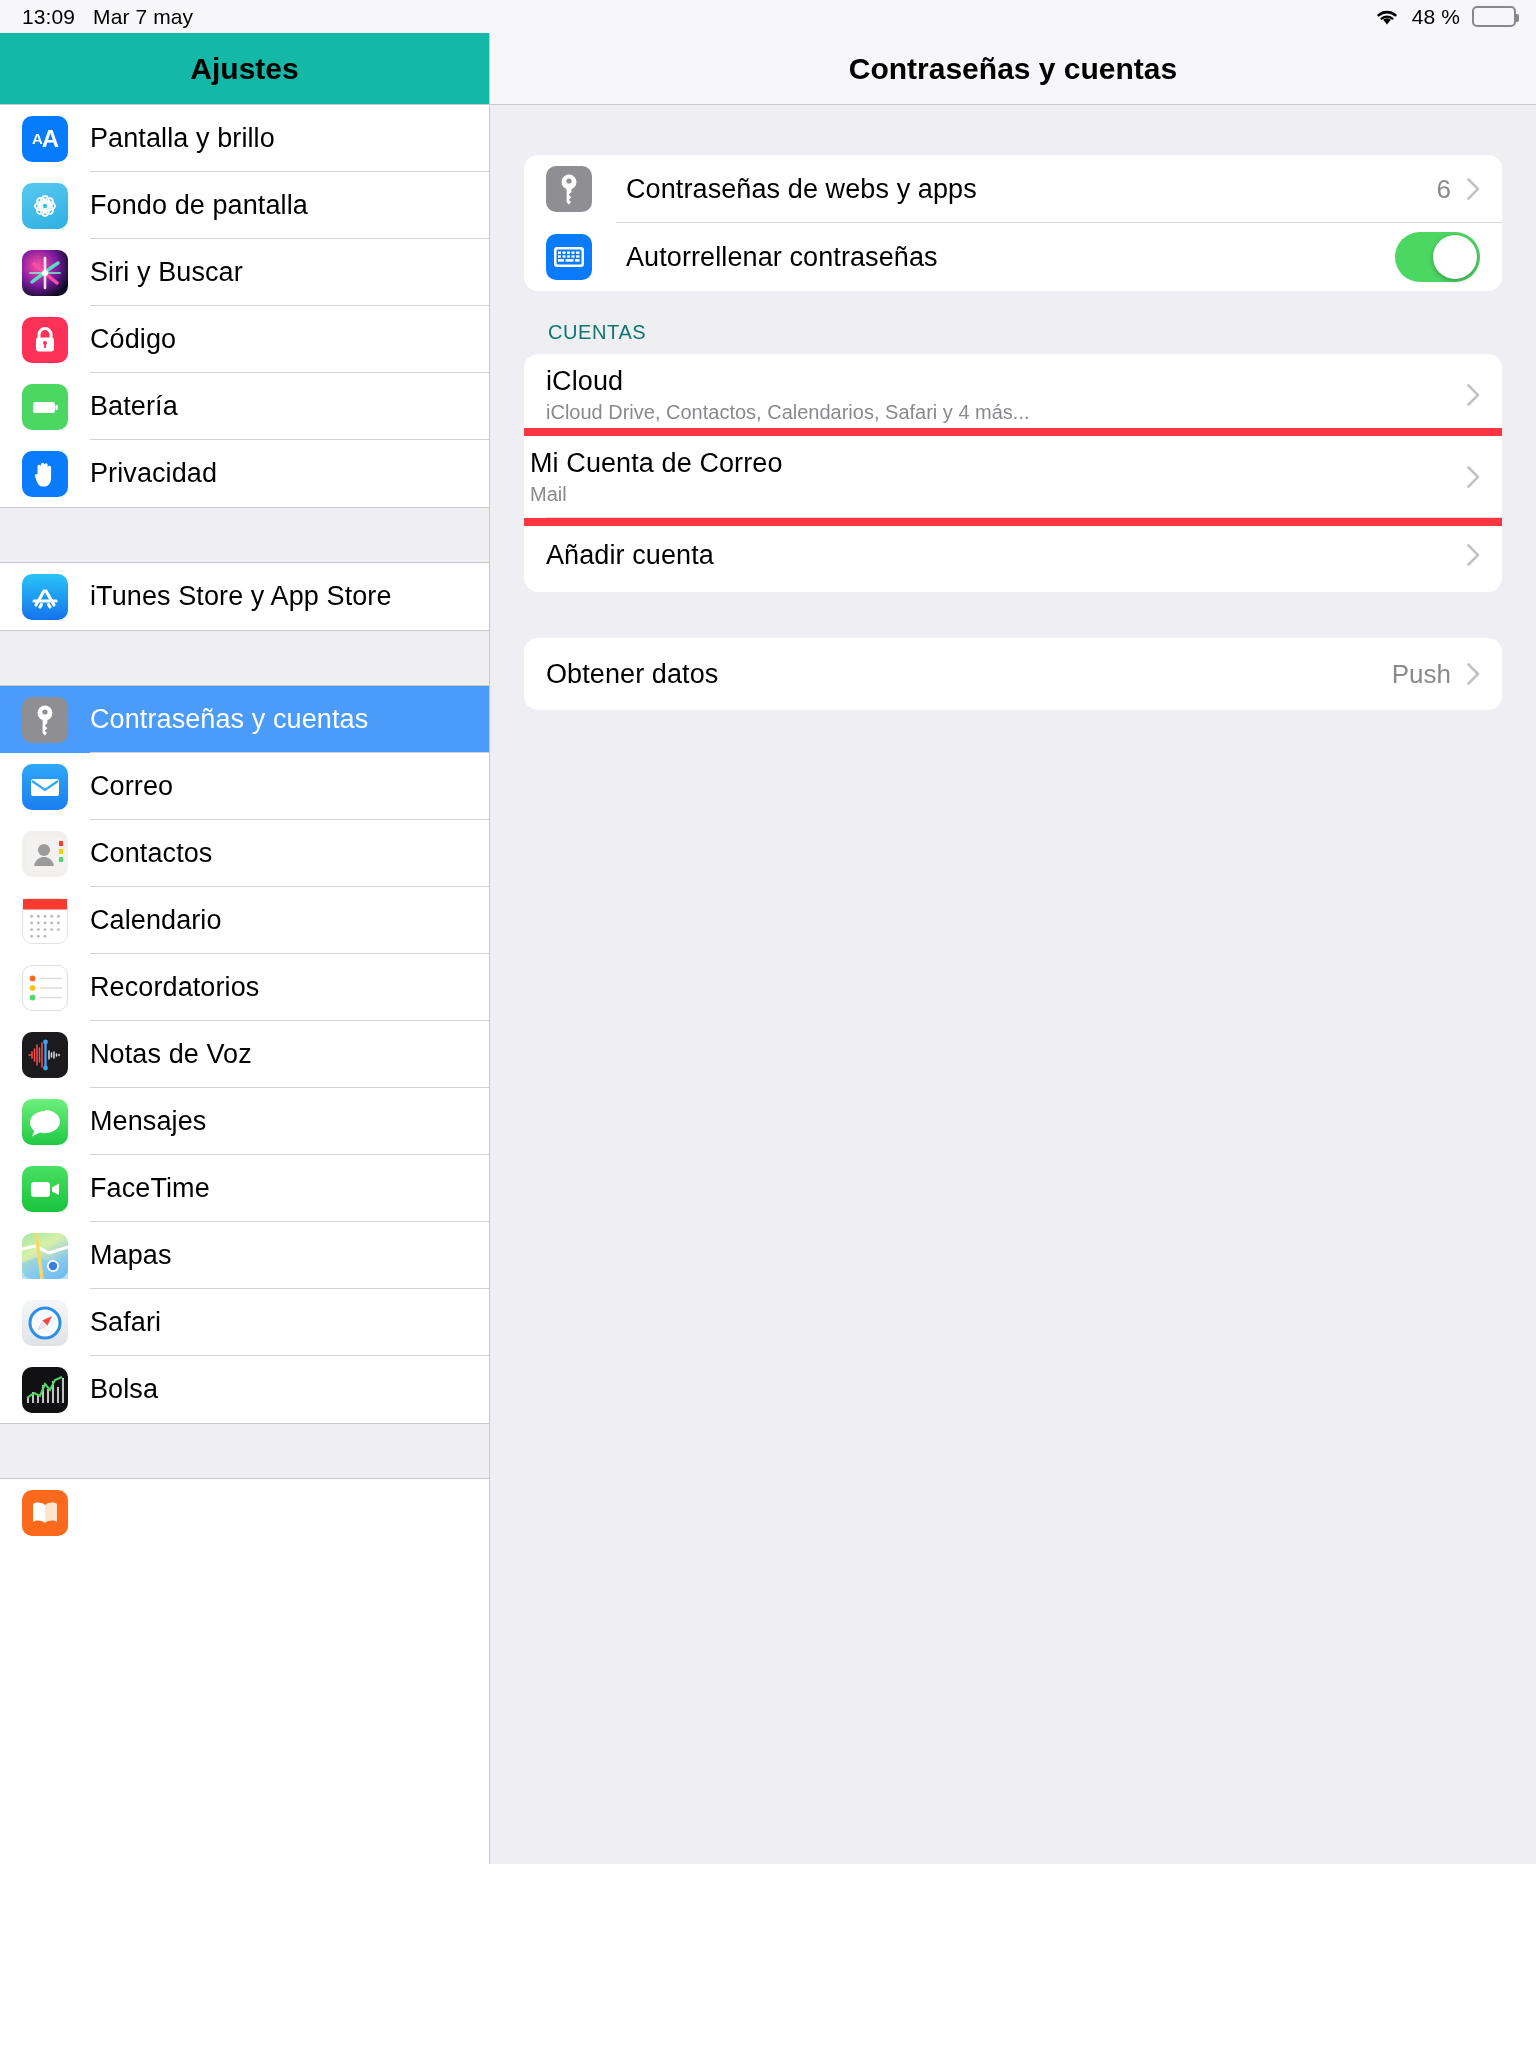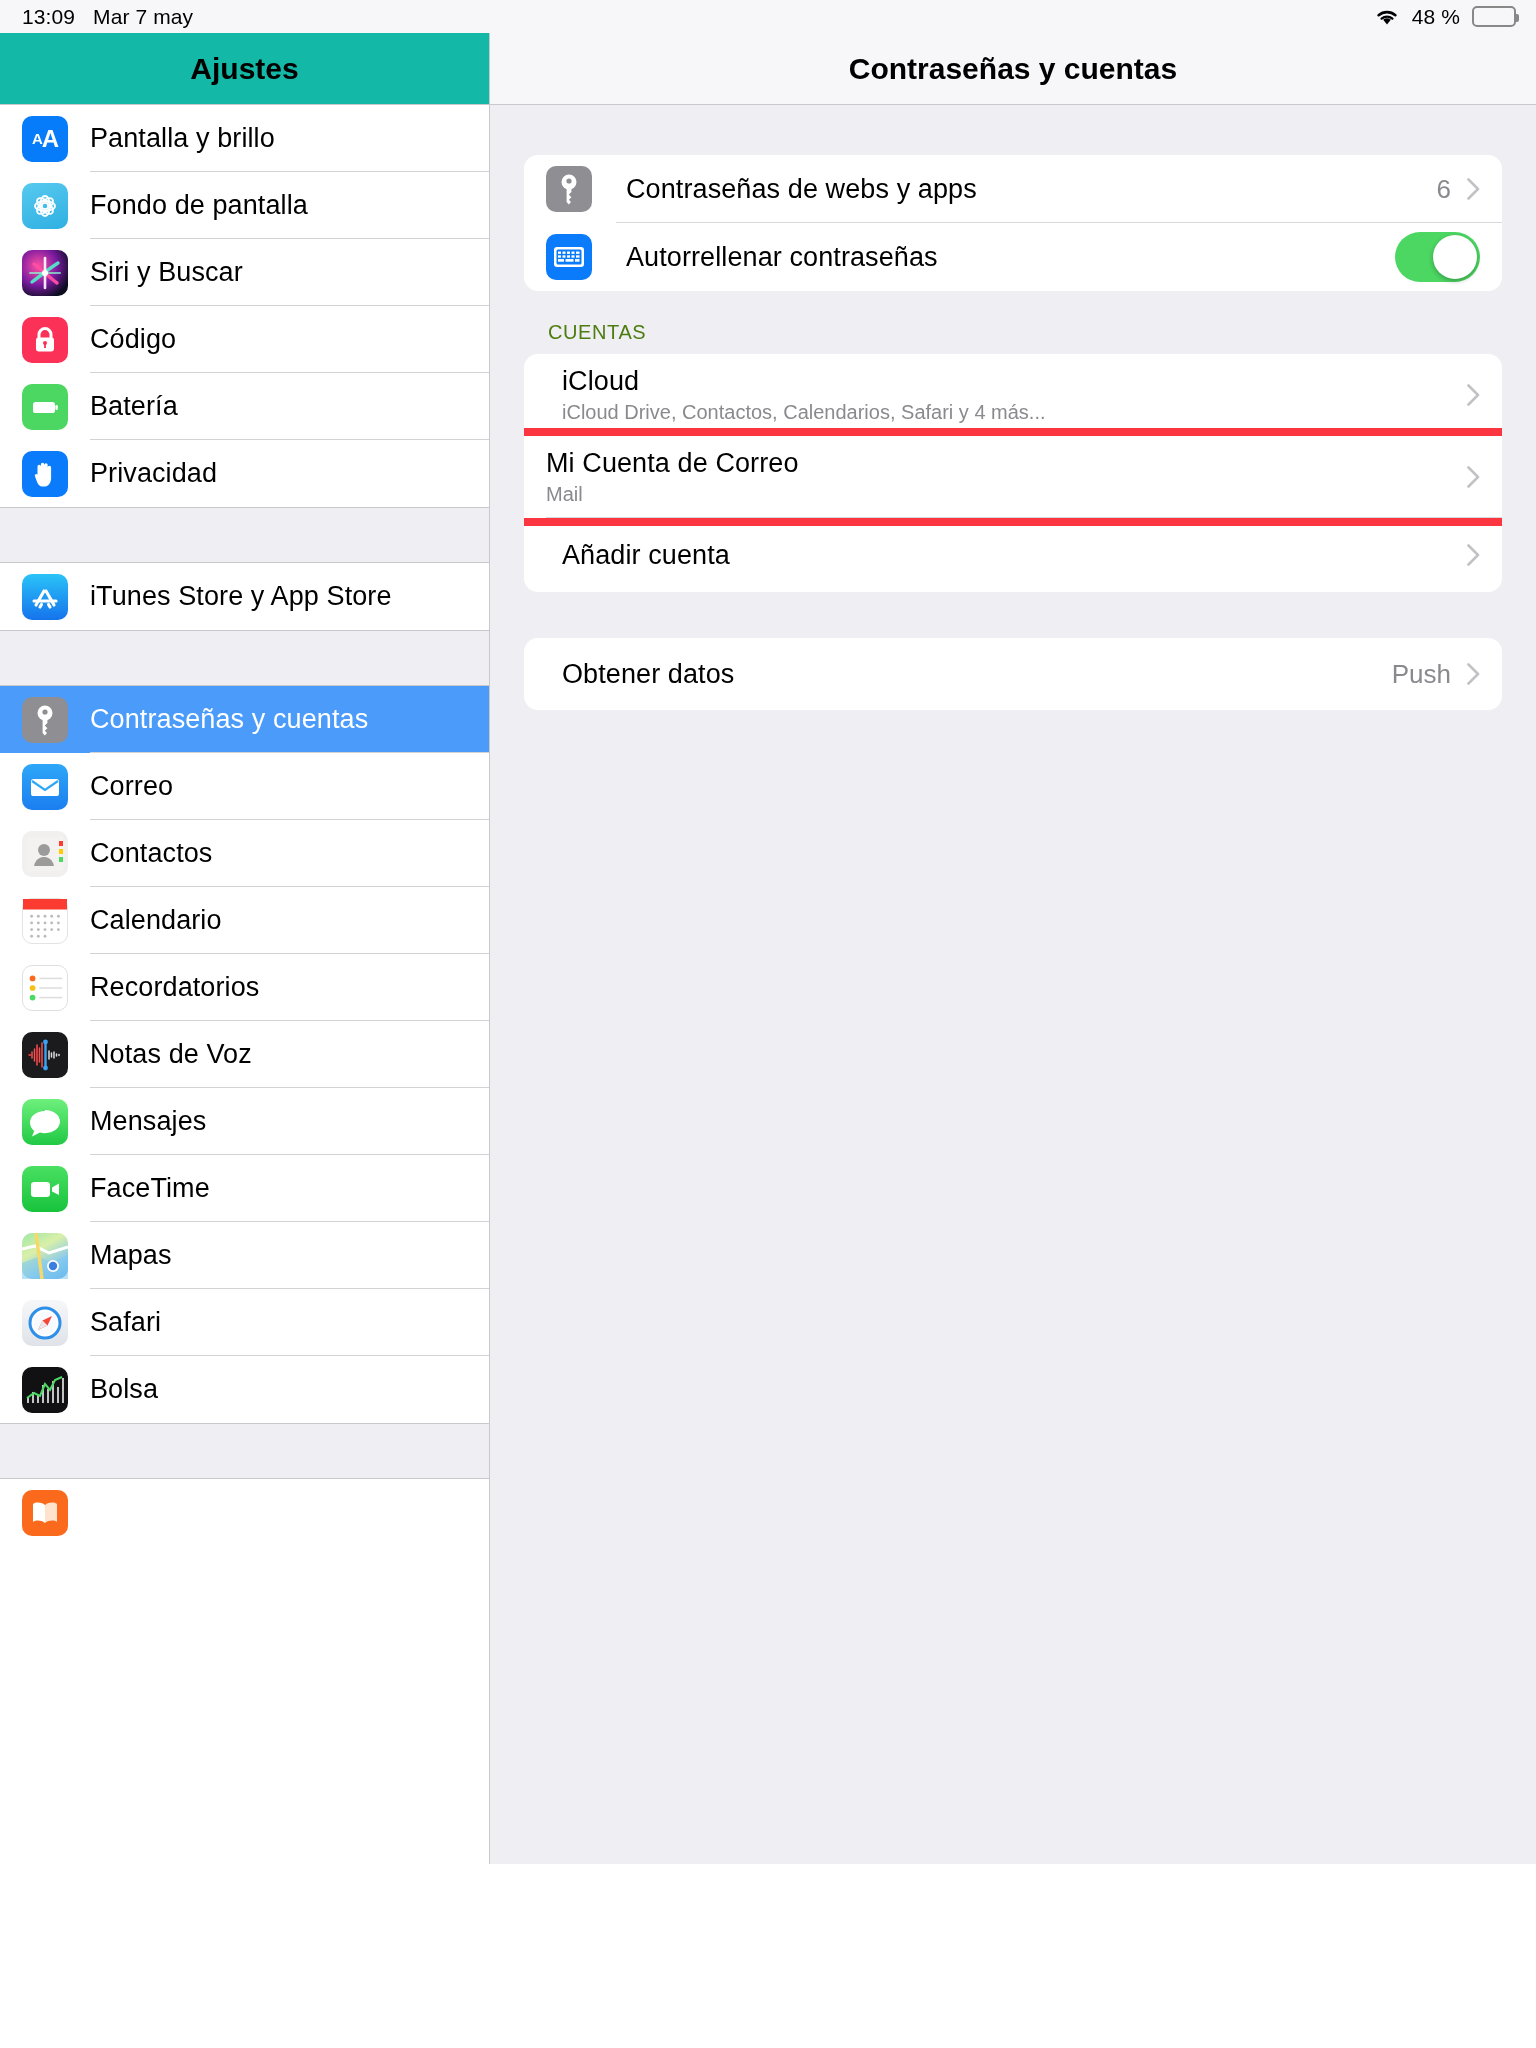--- a/index.html
+++ b/index.html
@@ -126,30 +126,30 @@
     position: relative;
     min-height: 68px;
     display: flex; align-items: center;
     padding: 0 22px 0 22px;
   }
   .c-row .c-sep {
     position: absolute; left: 22px; right: 0; bottom: 0; height: 1px; background: #d9d9dc;
   }
   .c-row.with-icon .c-sep { left: 92px; }
   .c-icon { width: 46px; height: 46px; flex: 0 0 46px; border-radius: 10px; display:flex; align-items:center; justify-content:center; }
-  .c-text { margin-left: 16px; display: flex; flex-direction: column; justify-content: center; }
+  .c-text { margin-left: 0; display: flex; flex-direction: column; justify-content: center; }
   .c-row.with-icon .c-text { margin-left: 34px; }
   .c-label { font-size: 27px; color: #000; letter-spacing: 0.1px; }
   .c-sub { font-size: 20px; color: #8a8a8e; margin-top: 4px; white-space: nowrap; overflow: hidden; text-overflow: ellipsis; max-width: 560px; }
   .c-right { margin-left: auto; display: flex; align-items: center; gap: 16px; }
   .c-value { font-size: 26px; color: #8a8a8e; }
   .chev { width: 13px; height: 22px; display:block; }
 
   .section-head {
-    font-size: 20px; color: #4d7c0f;
+    font-size: 20px; color: #0f766e;
     letter-spacing: 0.6px;
     padding: 30px 0 10px 24px;
   }
   .spacer-lg { height: 46px; }
   .top-gap { height: 50px; }
 
   
   .toggle {
     width: 85px; height: 50px; border-radius: 25px;
     background: #4cd662; position: relative; flex: 0 0 85px;

